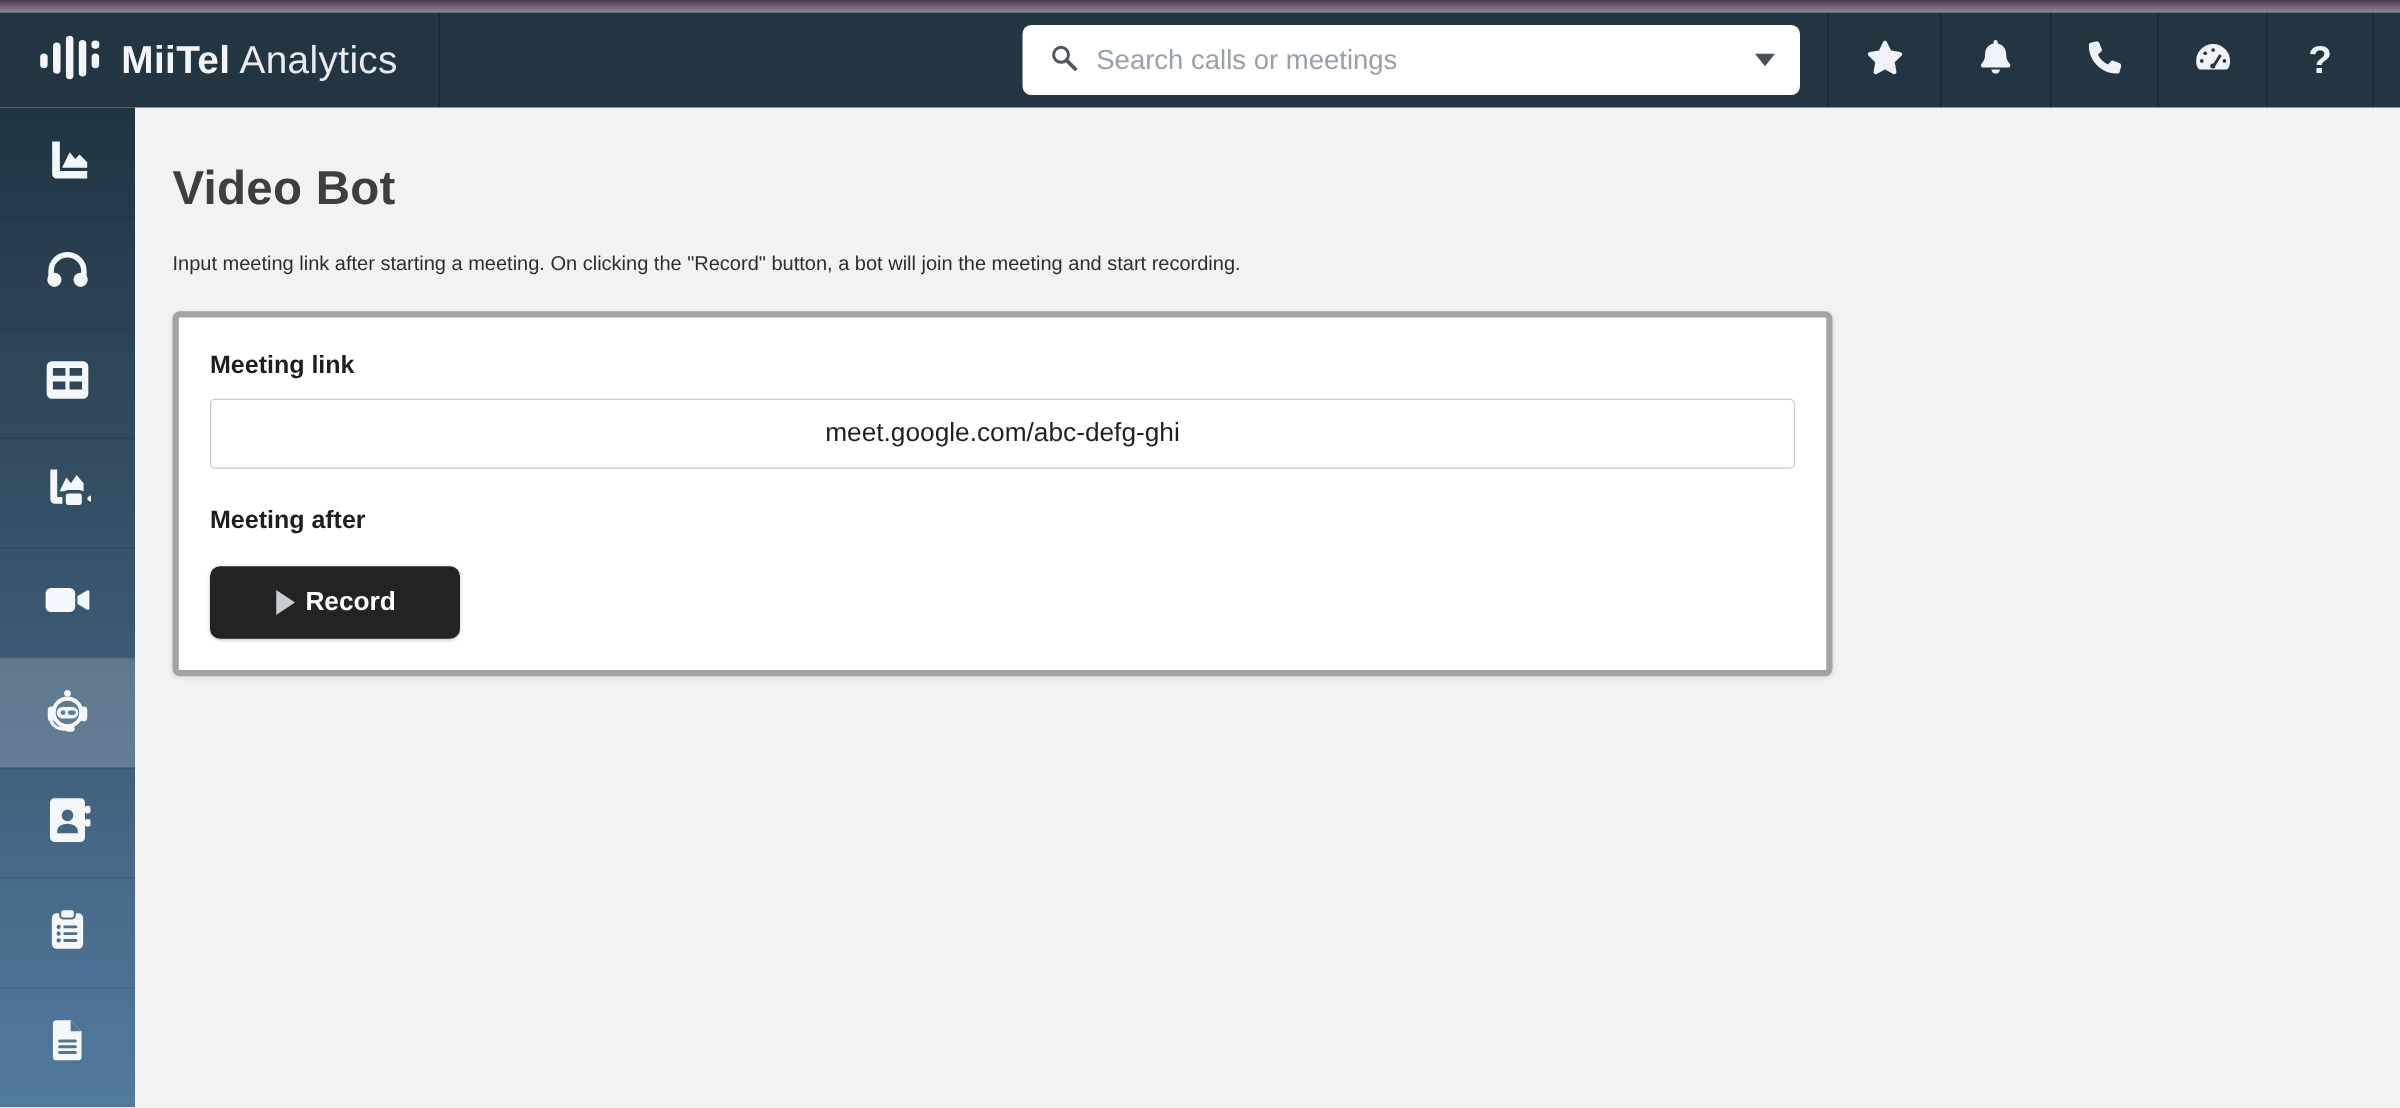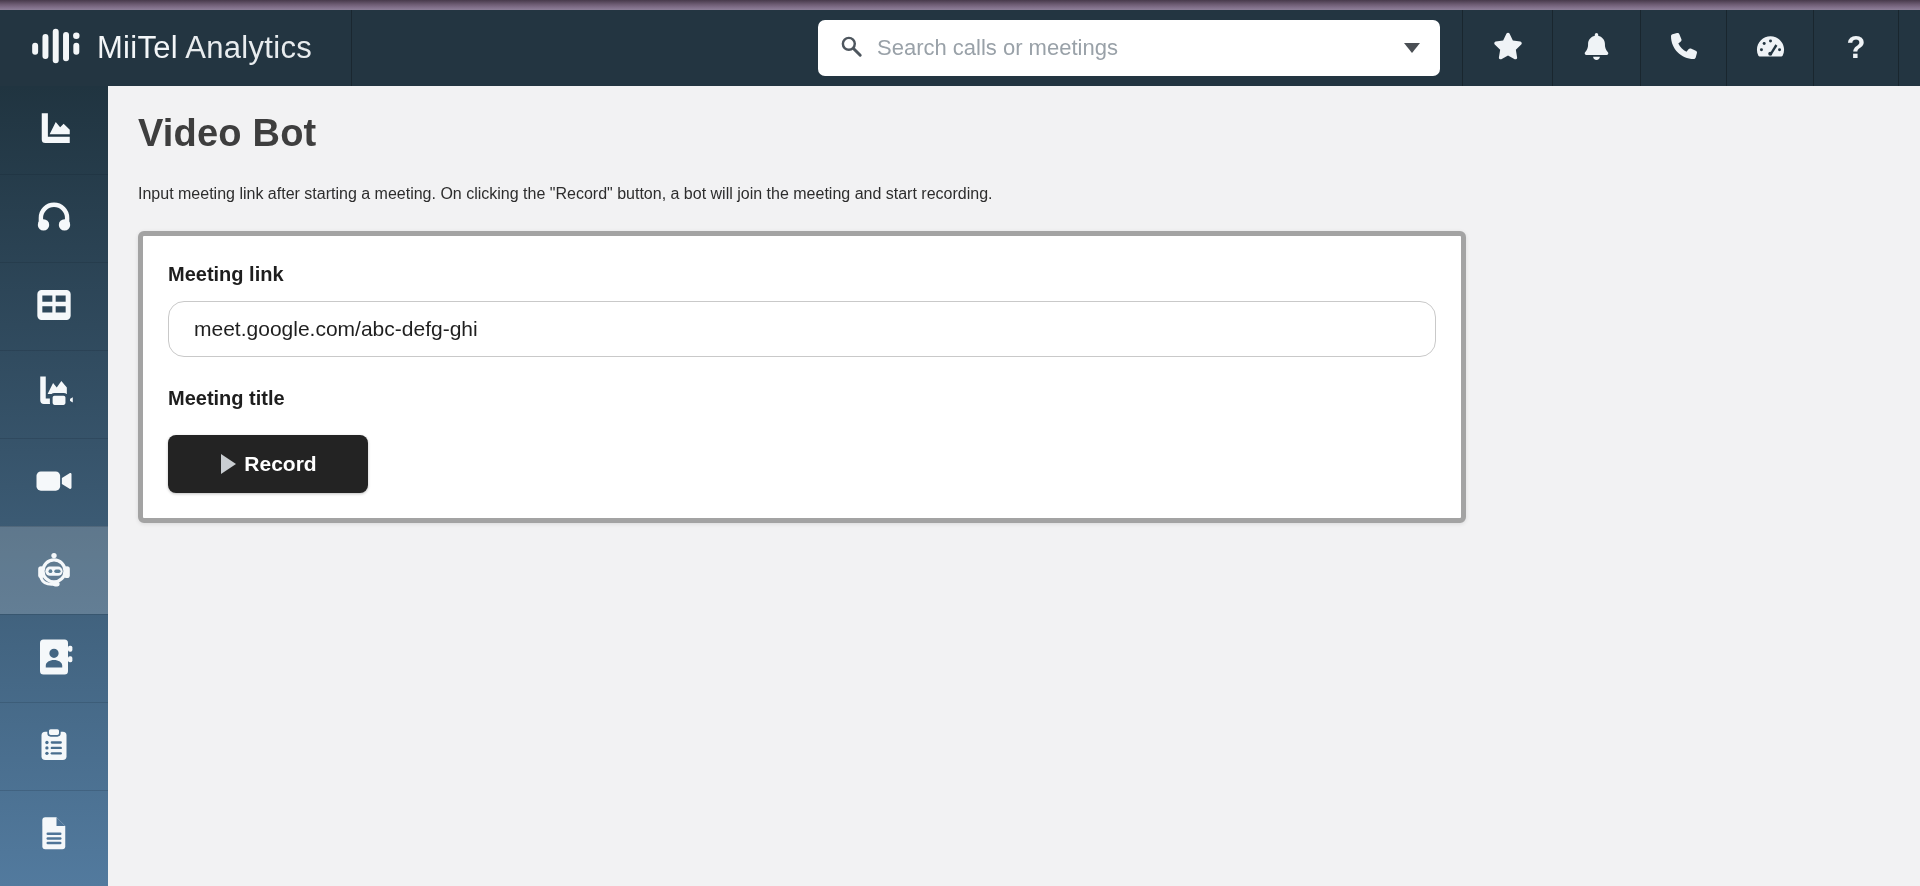--- a/index.html
+++ b/index.html
@@ -8,21 +8,21 @@
   .screen { position:relative; width:1920px; height:886px; background:#F2F2F3; overflow:hidden; }
 
   
   .window-strip { position:absolute; top:0; left:0; right:0; height:10px;
     background:linear-gradient(180deg,#473a4b 0%,#6d5c73 45%,#81708a 75%,#8e8099 100%); }
 
   
   .topbar { position:absolute; top:10px; left:0; right:0; height:76px; background:#233541; }
   .brand { position:absolute; left:30px; top:0; height:76px; display:flex; align-items:center; gap:15px; cursor:pointer; }
   .brand-text { font-size:31px; color:#F3F6F8; letter-spacing:.3px; white-space:nowrap; }
-  .brand-text .bold { font-weight:400; }
+  .brand-text .bold { font-weight:700; }
   .brand-text .light { font-weight:400; opacity:.95;text-align:right; }
   .topbar-divider { position:absolute; left:351px; top:0; width:1px; height:76px; background:rgba(0,0,0,.25); }
 
   .searchbar { position:absolute; left:818px; top:10px; width:622px; height:56px; background:#fff;
     border-radius:7px; display:flex; align-items:center; padding:0 20px; gap:13px; }
   .search-input { flex:1; border:none; outline:none; font-size:22px; color:#333; background:transparent;
     font-family:inherit; min-width:0; }
   .search-input::placeholder { color:#99A1A8; }
   .caret-down { width:0; height:0; border-left:8px solid transparent; border-right:8px solid transparent;
     border-top:10px solid #4a4f54; cursor:pointer; flex:none; }
@@ -35,29 +35,29 @@
 
   
   .sidebar { position:absolute; top:86px; left:0; width:108px; height:800px;
     background:linear-gradient(180deg,#203440 0%,#527A9E 100%); display:flex; flex-direction:column; }
   .side-item { height:88px; flex:none; display:flex; align-items:center; justify-content:center;
     border-top:1px solid rgba(10,25,35,.16); cursor:pointer; }
   .side-item:first-child { border-top:none; }
   .side-item.active { background:rgba(255,255,255,.18); }
 
   
-  .main { position:absolute; top:86px; left:108px; right:0; bottom:0; padding:26px 0 0 30px; }
+  .main { position:absolute; top:86px; left:108px; right:0; bottom:0; padding:44px 0 0 30px; }
   .page-title { font-size:38px; font-weight:700; color:#3E3E3E; letter-spacing:.2px; }
   .page-desc { margin-top:30px; font-size:16px; color:#2D2D2D; }
   .card { margin-top:28px; width:1328px; background:#fff; border:5px solid #a3a3a3; border-radius:6px;
     box-shadow:0 1px 4px rgba(0,0,0,.10); padding:25px; }
   .field-label { font-size:20px; font-weight:700; color:#1E1E1E; line-height:26px; }
   .field-label + .text-input { margin-top:14px; }
-  .text-input { display:block; width:100%; height:56px; border:1px solid #C9C9C9; border-radius:16px;
-    font-size:21px; color:#1F1F1F; padding:0 25px; font-family:inherit; background:#fff; outline:none; }
+  .text-input { display:block; width:100%; height:56px; border:1px solid #C9C9C9; border-radius:4px;
+    font-size:21px; color:#1F1F1F; padding:0 25px; font-family:inherit; background:#fff; outline:none;text-align:center; }
   .label-gap { margin-top:28px; }
   .record-btn { margin-top:24px; width:200px; height:58px; background:#232323; border:none; border-radius:8px;
     color:#fff; font-size:21px; font-weight:700; display:flex; align-items:center; justify-content:center;
     gap:7px; cursor:pointer; font-family:inherit; box-shadow:0 1px 3px rgba(0,0,0,.25); }
 </style>
 </head>
 <body>
 
 <div class="screen">
 
@@ -228,21 +228,21 @@
     </div>
   </nav>
 
   <main class="main">
     <h1 class="page-title">Video Bot</h1>
     <p class="page-desc">Input meeting link after starting a meeting. On clicking the "Record" button, a bot will join the meeting and start recording.</p>
 
     <section class="card">
       <div class="field-label">Meeting link</div>
       <input class="text-input" type="text" value="meet.google.com/abc-defg-ghi" style="">
-      <div class="field-label label-gap">Meeting title</div>
+      <div class="field-label label-gap">Meeting after</div>
       <button class="record-btn">
         <span style="display:flex">
           <svg width="18" height="22" viewBox="0 0 18 22">
               <polygon points="2,1 17,11 2,21" fill="#C9CDD1"></polygon>
             </svg>
         </span>
         <span>Record</span>
       </button>
     </section>
   </main>

